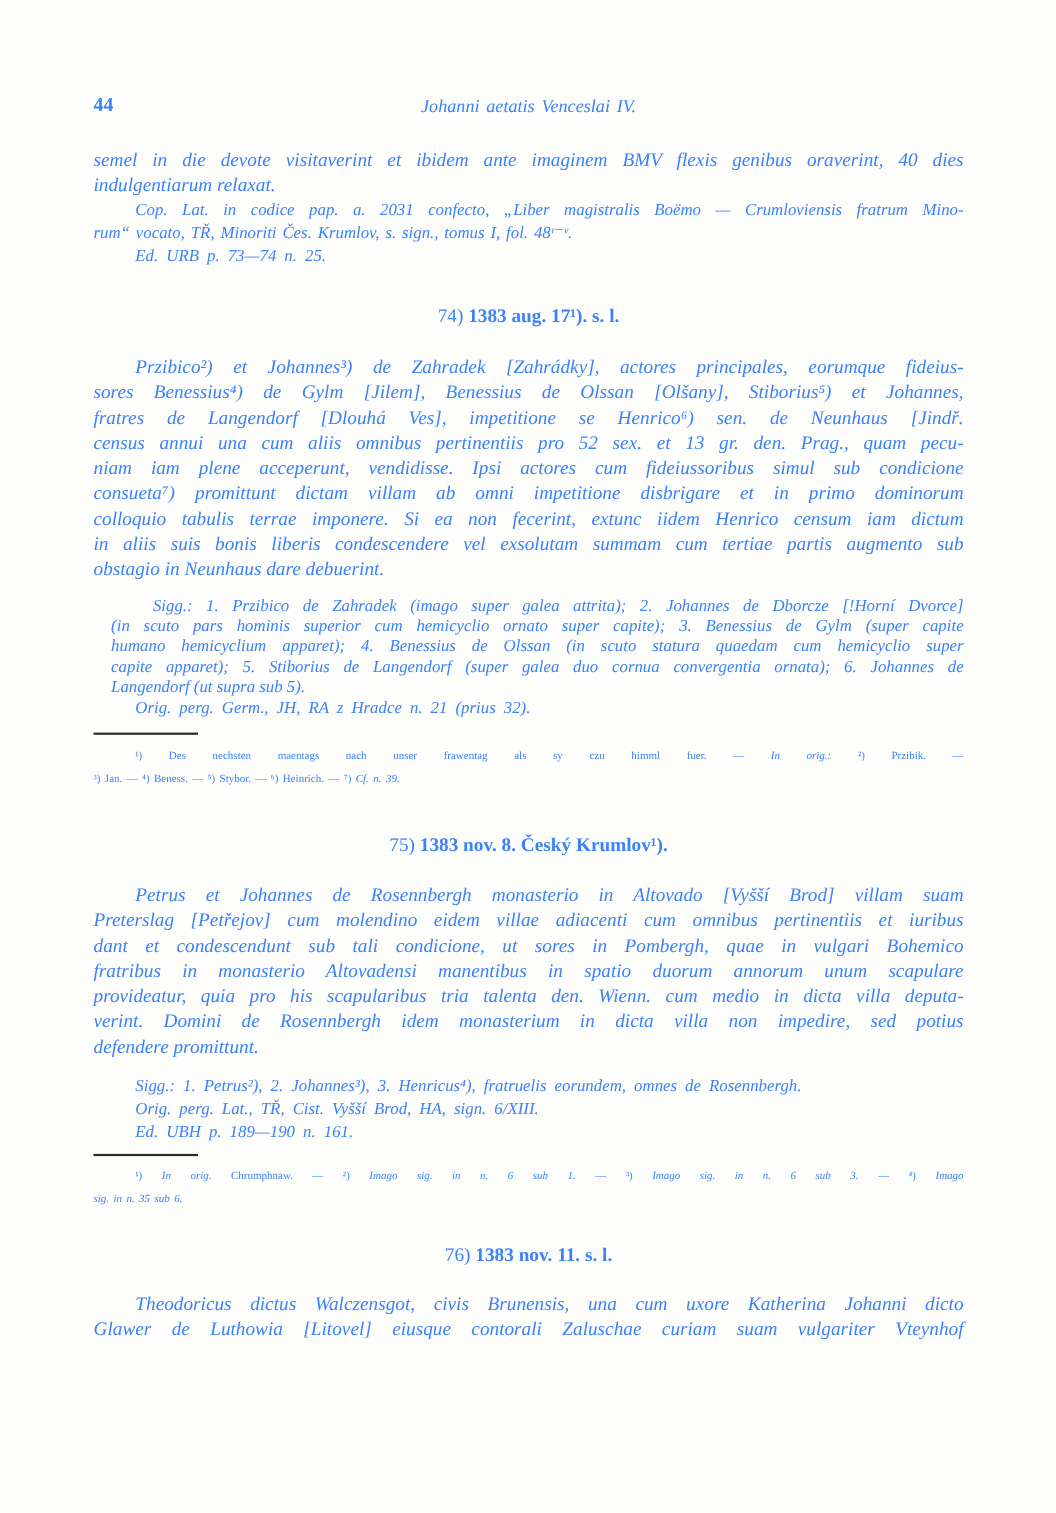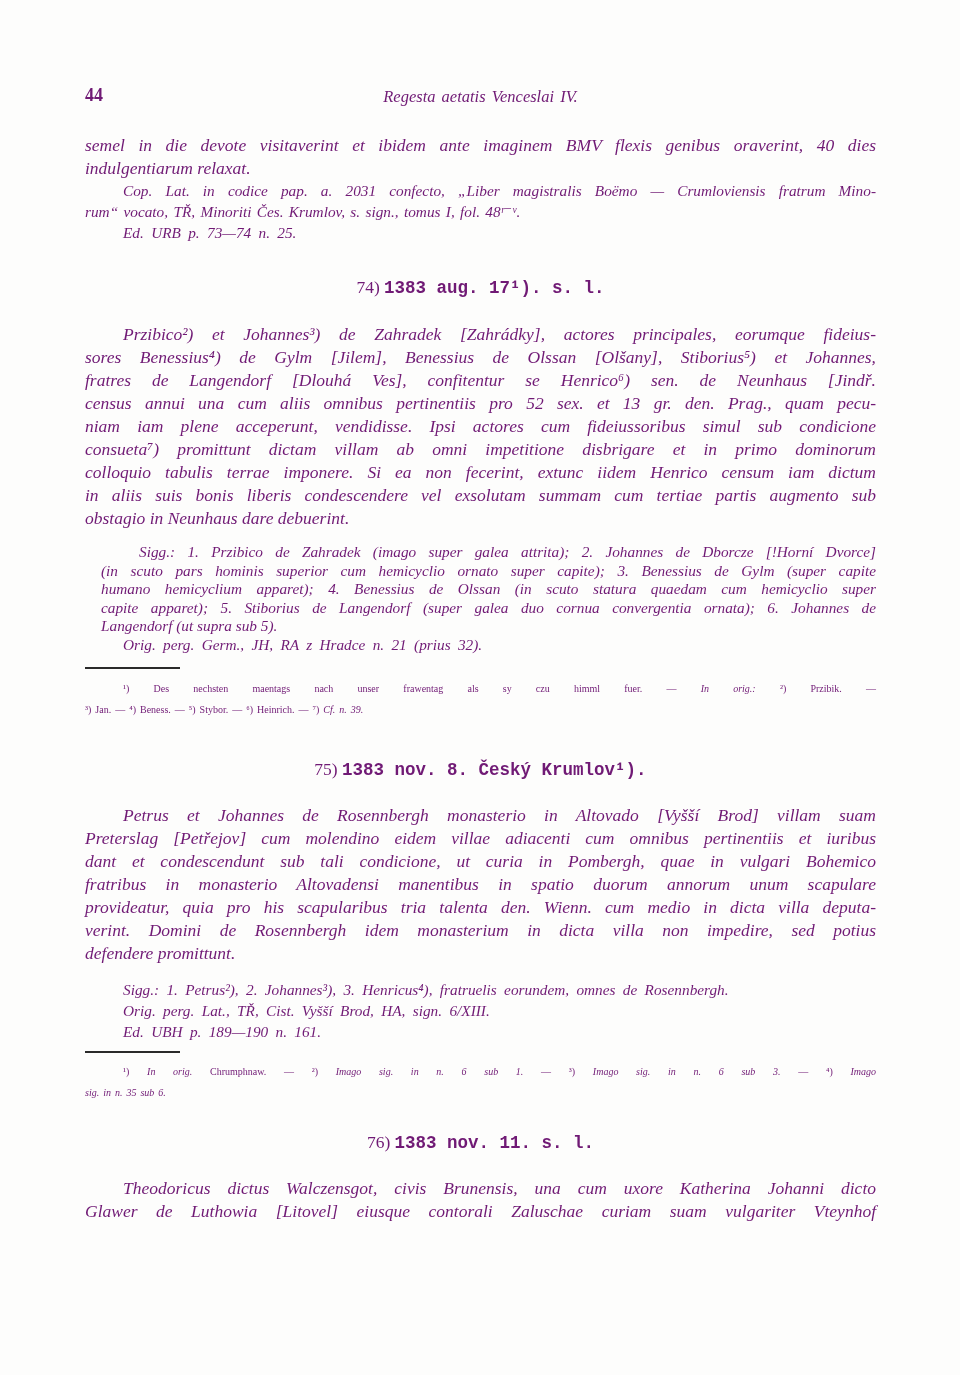--- a/index.html
+++ b/index.html
@@ -2,34 +2,34 @@
 <html><head>
 <meta charset="utf-8">
 <style>
   html, body { margin:0; padding:0; background:#ffffff; }
   .page {
     position:relative;
     width:960px; height:1375px;
     box-sizing:border-box;
     padding:84px 84px 0 85px;
     background:#fdfdfc;
-    color:#701a75;
+    color:#3b82f6;
     font-family:"Liberation Serif","DejaVu Serif",serif;
     overflow:hidden;
   }
   
   .ln { text-align:justify; text-align-last:justify; text-justify:inter-word; }
   .ln.last { text-align-last:left; }
   .left-all .ln, .left-all .ln.last { text-align:left; text-align-last:left; }
   .justify-all .ln.last { text-align-last:justify; }
   .indent-first .ln:first-child { text-indent:38px; }
   .indent-all .ln { text-indent:38px; }
   .heading .ln, .heading .ln.last { text-align:center; text-align-last:center; }
 
-  .b { font-weight:bold;font-family:Liberation Mono, monospace; }
+  .b { font-weight:bold; }
   .i { font-style:italic; }
 
   
   .header-row { position:relative; height:23px; }
   .page-number { position:absolute; left:0; top:0; font-weight:bold; font-size:18px; line-height:23px; }
   .running-title { position:absolute; left:0; right:0; top:1px; text-align:center; font-style:italic; font-size:16.5px; line-height:23px; word-spacing:2px; }
 
   
   .body-block { font-style:italic; font-size:17.5px; line-height:23px; }
   .petit  { font-style:italic; font-size:15.3px; line-height:18.5px; }
@@ -54,21 +54,21 @@
   .fn-rule.r74 { margin:13px 0 9px 0; }
   .fn-rule.r75 { margin:9px 0 8px 0; }
 </style>
 </head>
 <body>
 
 <div class="page">
 
   <div class="header-row">
     <span class="page-number">44</span>
-    <span class="running-title">Regesta aetatis Venceslai IV.</span>
+    <span class="running-title">Johanni aetatis Venceslai IV.</span>
   </div>
 
   <div class="body-block m-para1">
       <div class="ln"><span>semel in die devote visitaverint et ibidem ante imaginem BMV flexis genibus oraverint, 40 dies</span></div>
       <div class="ln last"><span>indulgentiarum relaxat.</span></div>
     </div>
 
   <div class="petit2 spread-sm indent-first">
       <div class="ln"><span>Cop. Lat. in codice pap. a. 2031 confecto, „Liber magistralis Boëmo — Crumloviensis fratrum Mino-</span></div>
       <div class="ln last"><span>rum“ vocato, TŘ, Minoriti Čes. Krumlov, s. sign., tomus I, fol. 48ʳ⁻ᵛ.</span></div>
@@ -76,21 +76,21 @@
   <div class="petit2 spread indent-all left-all">
       <div class="ln last"><span>Ed. URB p. 73—74 n. 25.</span></div>
     </div>
 
   <div class="heading m-h74">
       <div class="ln last"><span>74) </span><span class="b">1383 aug. 17¹). s. l.</span></div>
     </div>
   <div class="body-block indent-first m-body">
       <div class="ln"><span>Przibico²) et Johannes³) de Zahradek [Zahrádky], actores principales, eorumque fideius-</span></div>
       <div class="ln"><span>sores Benessius⁴) de Gylm [Jilem], Benessius de Olssan [Olšany], Stiborius⁵) et Johannes,</span></div>
-      <div class="ln"><span>fratres de Langendorf [Dlouhá Ves], confitentur se Henrico⁶) sen. de Neunhaus [Jindř.</span></div>
+      <div class="ln"><span>fratres de Langendorf [Dlouhá Ves], impetitione se Henrico⁶) sen. de Neunhaus [Jindř.</span></div>
       <div class="ln"><span>census annui una cum aliis omnibus pertinentiis pro 52 sex. et 13 gr. den. Prag., quam pecu-</span></div>
       <div class="ln"><span>niam iam plene acceperunt, vendidisse. Ipsi actores cum fideiussoribus simul sub condicione</span></div>
       <div class="ln"><span>consueta⁷) promittunt dictam villam ab omni impetitione disbrigare et in primo dominorum</span></div>
       <div class="ln"><span>colloquio tabulis terrae imponere. Si ea non fecerint, extunc iidem Henrico censum iam dictum</span></div>
       <div class="ln"><span>in aliis suis bonis liberis condescendere vel exsolutam summam cum tertiae partis augmento sub</span></div>
       <div class="ln last"><span>obstagio in Neunhaus dare debuerint.</span></div>
     </div>
   <div class="petit indent-first m-sigg">
       <div class="ln"><span>Sigg.: 1. Przibico de Zahradek (imago super galea attrita); 2. Johannes de Dborcze [!Horní Dvorce]</span></div>
       <div class="ln"><span>(in scuto pars hominis superior cum hemicyclio ornato super capite); 3. Benessius de Gylm (super capite</span></div>
@@ -106,21 +106,21 @@
       <div class="ln"><span>¹) Des nechsten maentags nach unser frawentag als sy czu himml fuer. — </span><span class="i">In orig.:</span><span> ²) Przibik. —</span></div>
       <div class="ln last"><span>³) Jan. — ⁴) Beness. — ⁵) Stybor. — ⁶) Heinrich. — ⁷) </span><span class="i">Cf. n. 39.</span></div>
     </div>
 
   <div class="heading m-h75">
       <div class="ln last"><span>75) </span><span class="b">1383 nov. 8. Český Krumlov¹).</span></div>
     </div>
   <div class="body-block indent-first m-body2">
       <div class="ln"><span>Petrus et Johannes de Rosennbergh monasterio in Altovado [Vyšší Brod] villam suam</span></div>
       <div class="ln"><span>Preterslag [Petřejov] cum molendino eidem villae adiacenti cum omnibus pertinentiis et iuribus</span></div>
-      <div class="ln"><span>dant et condescendunt sub tali condicione, ut curia in Pombergh, quae in vulgari Bohemico</span></div>
+      <div class="ln"><span>dant et condescendunt sub tali condicione, ut sores in Pombergh, quae in vulgari Bohemico</span></div>
       <div class="ln"><span>fratribus in monasterio Altovadensi manentibus in spatio duorum annorum unum scapulare</span></div>
       <div class="ln"><span>provideatur, quia pro his scapularibus tria talenta den. Wienn. cum medio in dicta villa deputa-</span></div>
       <div class="ln"><span>verint. Domini de Rosennbergh idem monasterium in dicta villa non impedire, sed potius</span></div>
       <div class="ln last"><span>defendere promittunt.</span></div>
     </div>
   <div class="petit2 spread indent-all left-all m-sigg2">
       <div class="ln"><span>Sigg.: 1. Petrus²), 2. Johannes³), 3. Henricus⁴), fratruelis eorundem, omnes de Rosennbergh.</span></div>
       <div class="ln"><span>Orig. perg. Lat., TŘ, Cist. Vyšší Brod, HA, sign. 6/XIII.</span></div>
       <div class="ln last"><span>Ed. UBH p. 189—190 n. 161.</span></div>
     </div>

